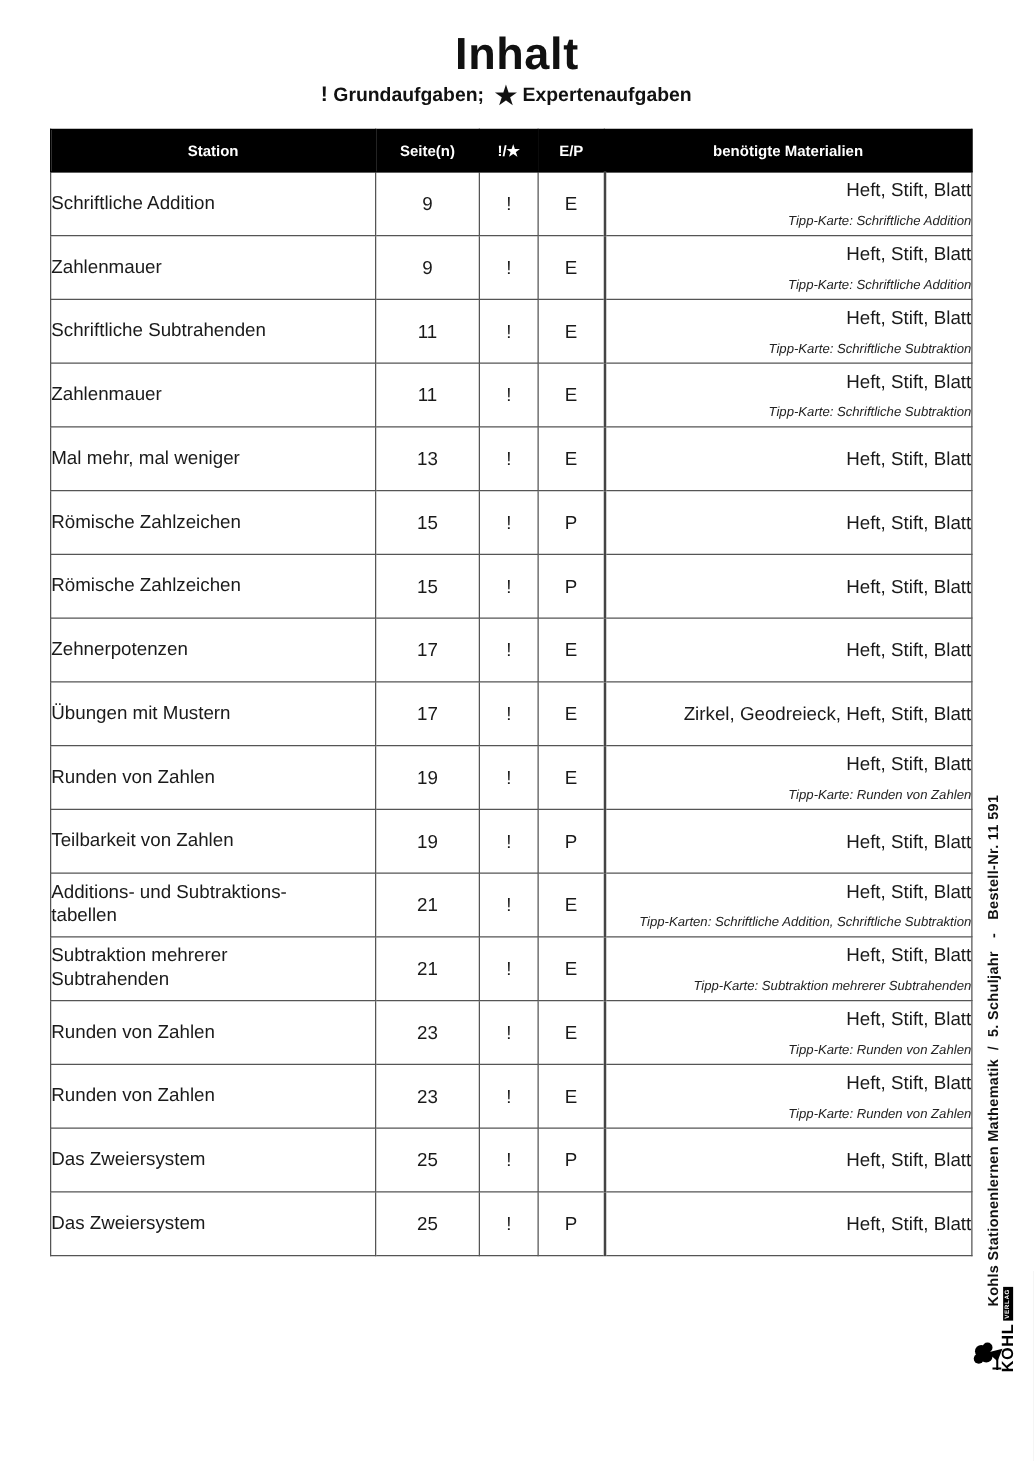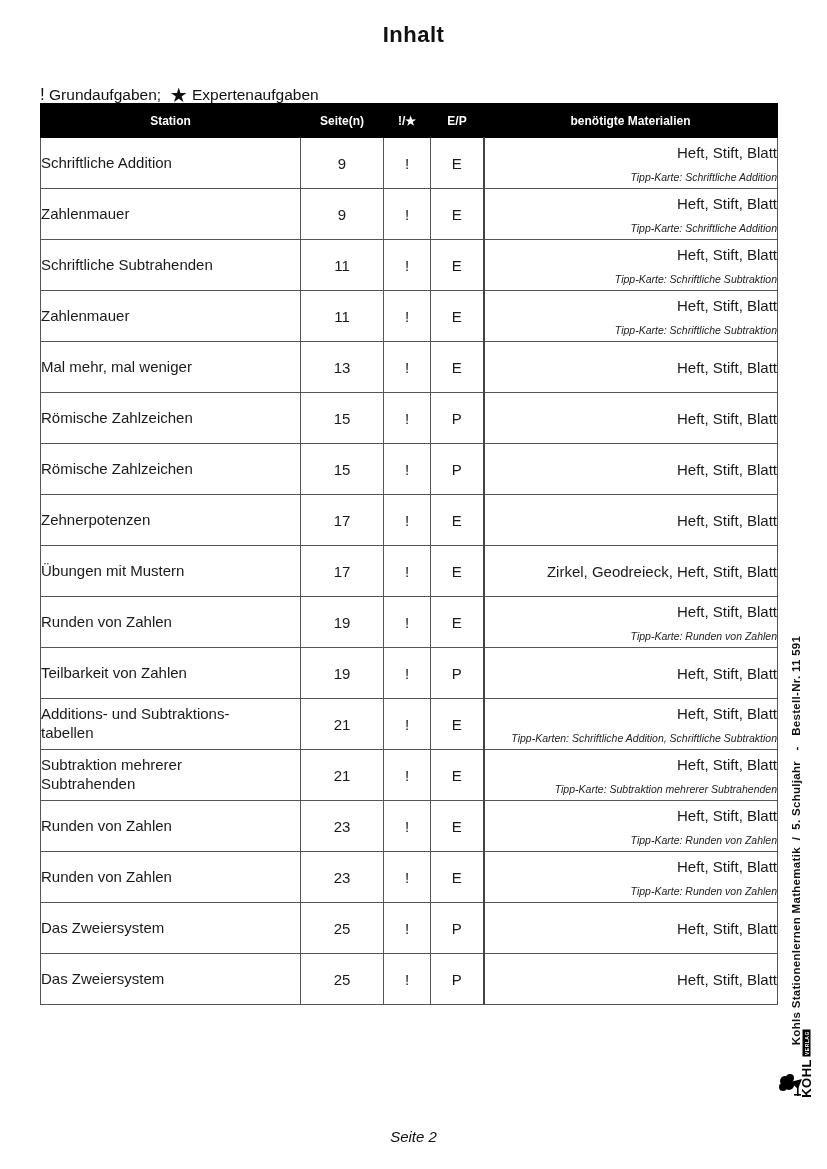--- a/index.html
+++ b/index.html
@@ -3,25 +3,25 @@
 <meta charset="utf-8">
 <style>
   html,body { margin:0; padding:0; background:#e8e8e8; }
   .page {
     position:relative; width:827px; height:1169px; margin:0 auto;
     background:#ffffff; font-family:"Liberation Sans", sans-serif; color:#111;
     overflow:hidden;
   }
   .title {
     position:absolute; top:22px; left:0; width:100%;
-    text-align:center; font-size:22px; font-weight:bold; letter-spacing:0.5px;
+    text-align:center; font-size:36px; font-weight:bold; letter-spacing:0.5px;
   }
   .legend {
-    position:absolute; top:83px; left:40px; width:730px;
-    text-align:left; font-size:15.5px; font-weight:normal; white-space:pre;
+    position:absolute; top:64px; left:40px; width:730px;
+    text-align:center; font-size:15.5px; font-weight:bold; white-space:pre;
   }
   .legend .bang { font-size:17px; }
   .legend .star { font-size:20px; vertical-align:-2px; }
   table.contents {
     position:absolute; top:103px; left:40px; width:737px;
     border-collapse:collapse; table-layout:fixed;
   }
   table.contents thead th {
     background:#000; color:#fff; font-size:12px; font-weight:bold;
     height:33px; padding:0; text-align:center; border:1px solid #000;
@@ -263,15 +263,14 @@
       <circle cx="8" cy="9" r="5"></circle>
       <circle cx="13" cy="6" r="4"></circle>
       <circle cx="6" cy="15" r="4"></circle>
       <circle cx="12" cy="13" r="5"></circle>
       <path d="M13 10 L25 7 L21 17 Z"></path>
       <rect x="20" y="13" width="1.6" height="11"></rect>
       <rect x="17" y="22" width="7" height="1.6"></rect>
     </g>
   </svg>
 
-  <div class="footer">Seite 2</div>
 
 </div>
 
 </body></html>

